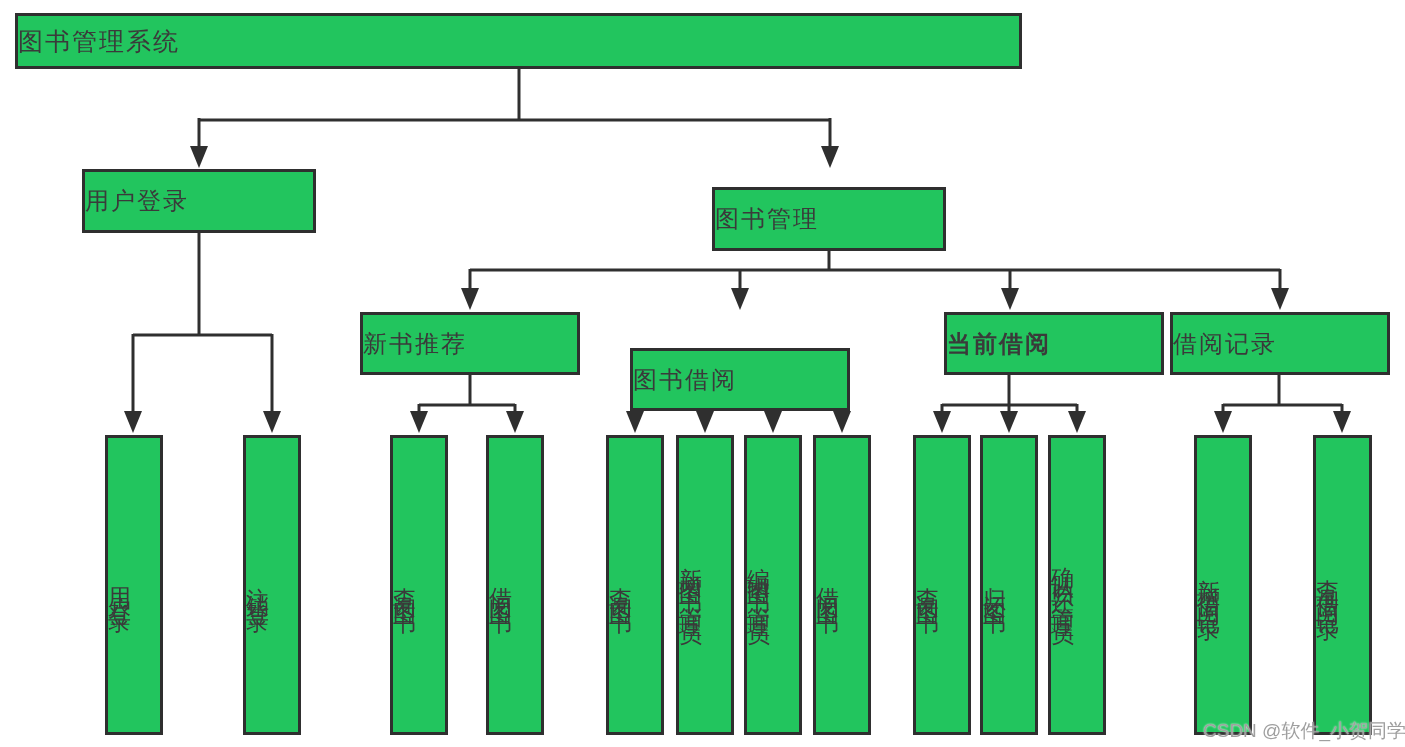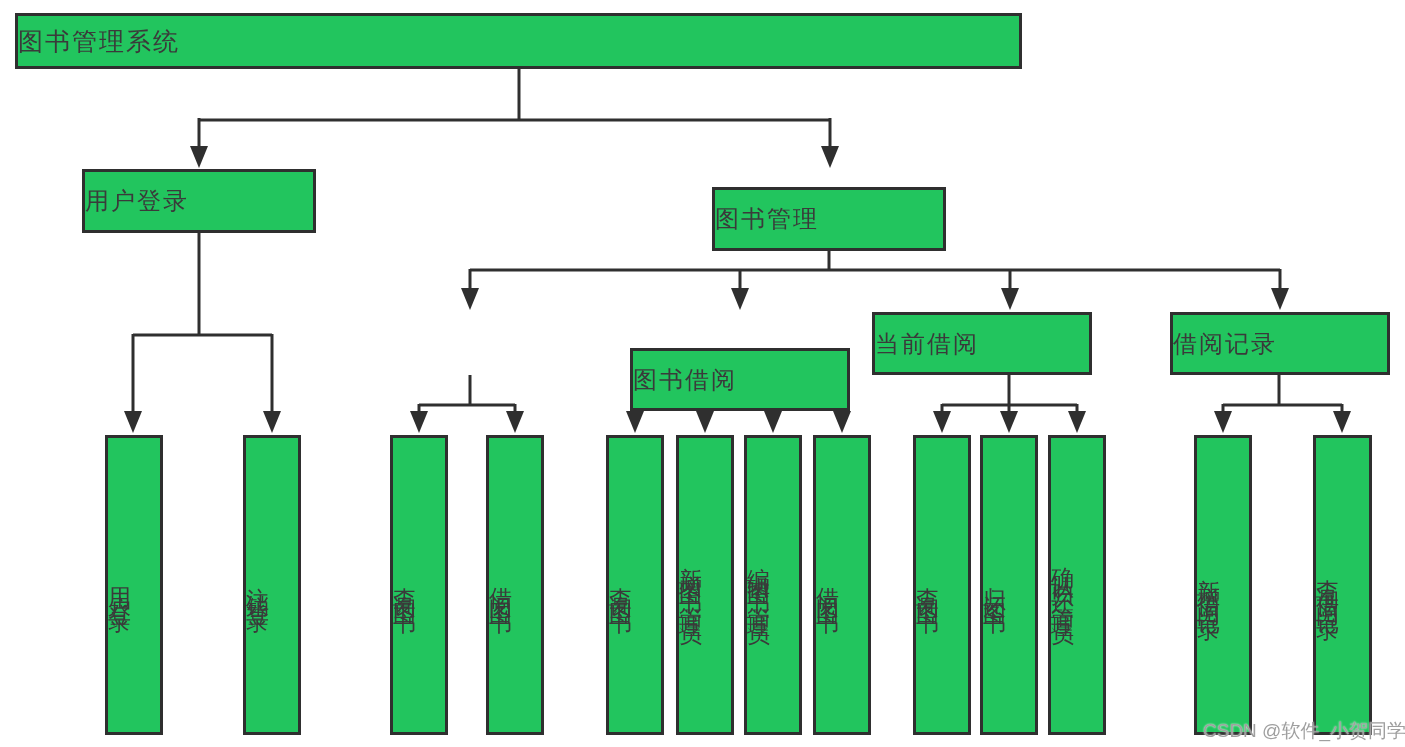--- a/index.html
+++ b/index.html
@@ -125,24 +125,27 @@
     <span>图书管理系统</span>
   </div>
 
   <div class="box hbox" style="left:82px; top:169px; width:234px; height:64px;">
     <span>用户登录</span>
   </div>
   <div class="box hbox" style="left:712px; top:169px; width:234px; height:64px;margin-top:18px;">
     <span>图书管理</span>
   </div>
 
+  <div class="box hbox" style="left:360px; top:312px; width:220px; height:63px;">
+    <span>新书推荐</span>
+  </div>
   <div class="box hbox" style="left:630px; top:312px; width:220px; height:63px;margin-top:36px;">
     <span>图书借阅</span>
   </div>
-  <div class="box hbox" style="left:872px; top:312px; width:220px; height:63px;">
+  <div class="box hbox" style="left:944px; top:312px; width:220px; height:63px;font-weight:bold;">
     <span>当前借阅</span>
   </div>
   <div class="box hbox" style="left:1170px; top:312px; width:220px; height:63px;">
     <span>借阅记录</span>
   </div>
 
   <div class="box vbox" style="left:105px; top:435px; width:58px; height:300px;">
     <span>用户登录</span>
   </div>
   <div class="box vbox" style="left:243px; top:435px; width:58px; height:300px;">

